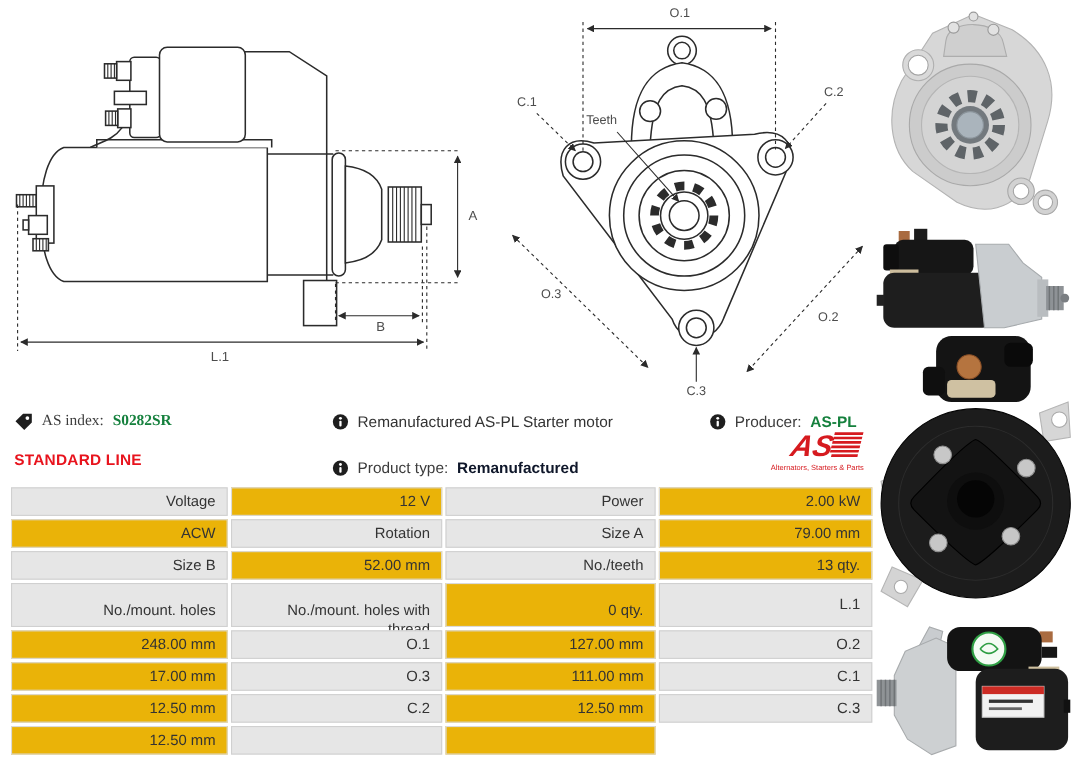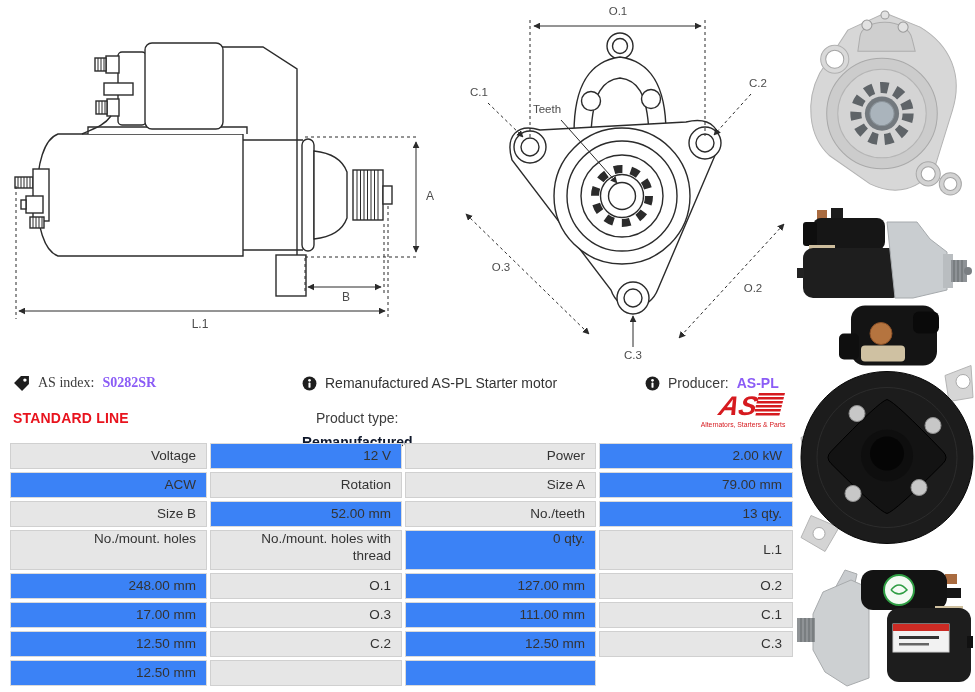--- a/index.html
+++ b/index.html
@@ -9,40 +9,40 @@
   
   .drawing{position:absolute;top:0;}
   #side-drawing{left:0;}
   #front-drawing{left:450px;}
   .photo{position:absolute;left:795px;width:180px;}
 
   
   .meta{position:absolute;display:flex;align-items:center;gap:8px;
         font-size:14px;color:#333;white-space:nowrap;height:18px;}
   .meta .lab{color:#3c3c3c;}
-  .meta b{color:#8b5cf6;}
+  .meta b{color:#15803d;}
   .meta.red{color:#e8131d;font-weight:bold;letter-spacing:.2px;flex-direction:column;}
   .meta .green{color:#0f172a;font-weight:bold;}
   #m-asindex{left:13px;top:374px;font-family:Liberation Serif, serif;}
   #m-line{left:13px;top:402px;}
   #m-desc{left:302px;top:374px;}
-  #m-ptype{left:302px;top:402px;flex-direction:column;}
+  #m-ptype{left:302px;top:416px;}
   #m-producer{left:645px;top:374px;}
   #brand-logo{position:absolute;left:694px;top:389px;}
 
   
   .spec{position:absolute;left:10px;top:443px;
         display:grid;grid-template-columns:197px 192px 191px 194px;
         grid-template-rows:26px 26px 26px 40px 26px 26px 26px 26px;gap:3px;}
   .cell{display:flex;align-items:center;justify-content:flex-end;
         text-align:right;padding:0 10px;font-size:13.5px;color:#333;
         box-sizing:border-box;border:1px solid #d6d6d6;line-height:1.25;}
   .cell.lbl{background:#e6e6e6;border-color:#d0d0d0;}
-  .cell.val{background:#3b82f6;border-color:#dadada;}
-  .cell.tall{align-items:flex-start;padding-top:0;}
+  .cell.val{background:#eab308;border-color:#dadada;}
+  .cell.tall{align-items:flex-start;padding-top:16px;}
 </style>
 </head>
 <body>
 
 <div class="page">
 
   <svg id="side-drawing" class="drawing" width="450" height="360" viewBox="0 0 450 360">
     <defs>
       <marker id="arrS" viewBox="0 0 10 10" refX="9" refY="5" markerWidth="7" markerHeight="7" orient="auto-start-reverse">
         <path d="M0,0 L10,5 L0,10 Z" fill="#2b2b2b"></path>

